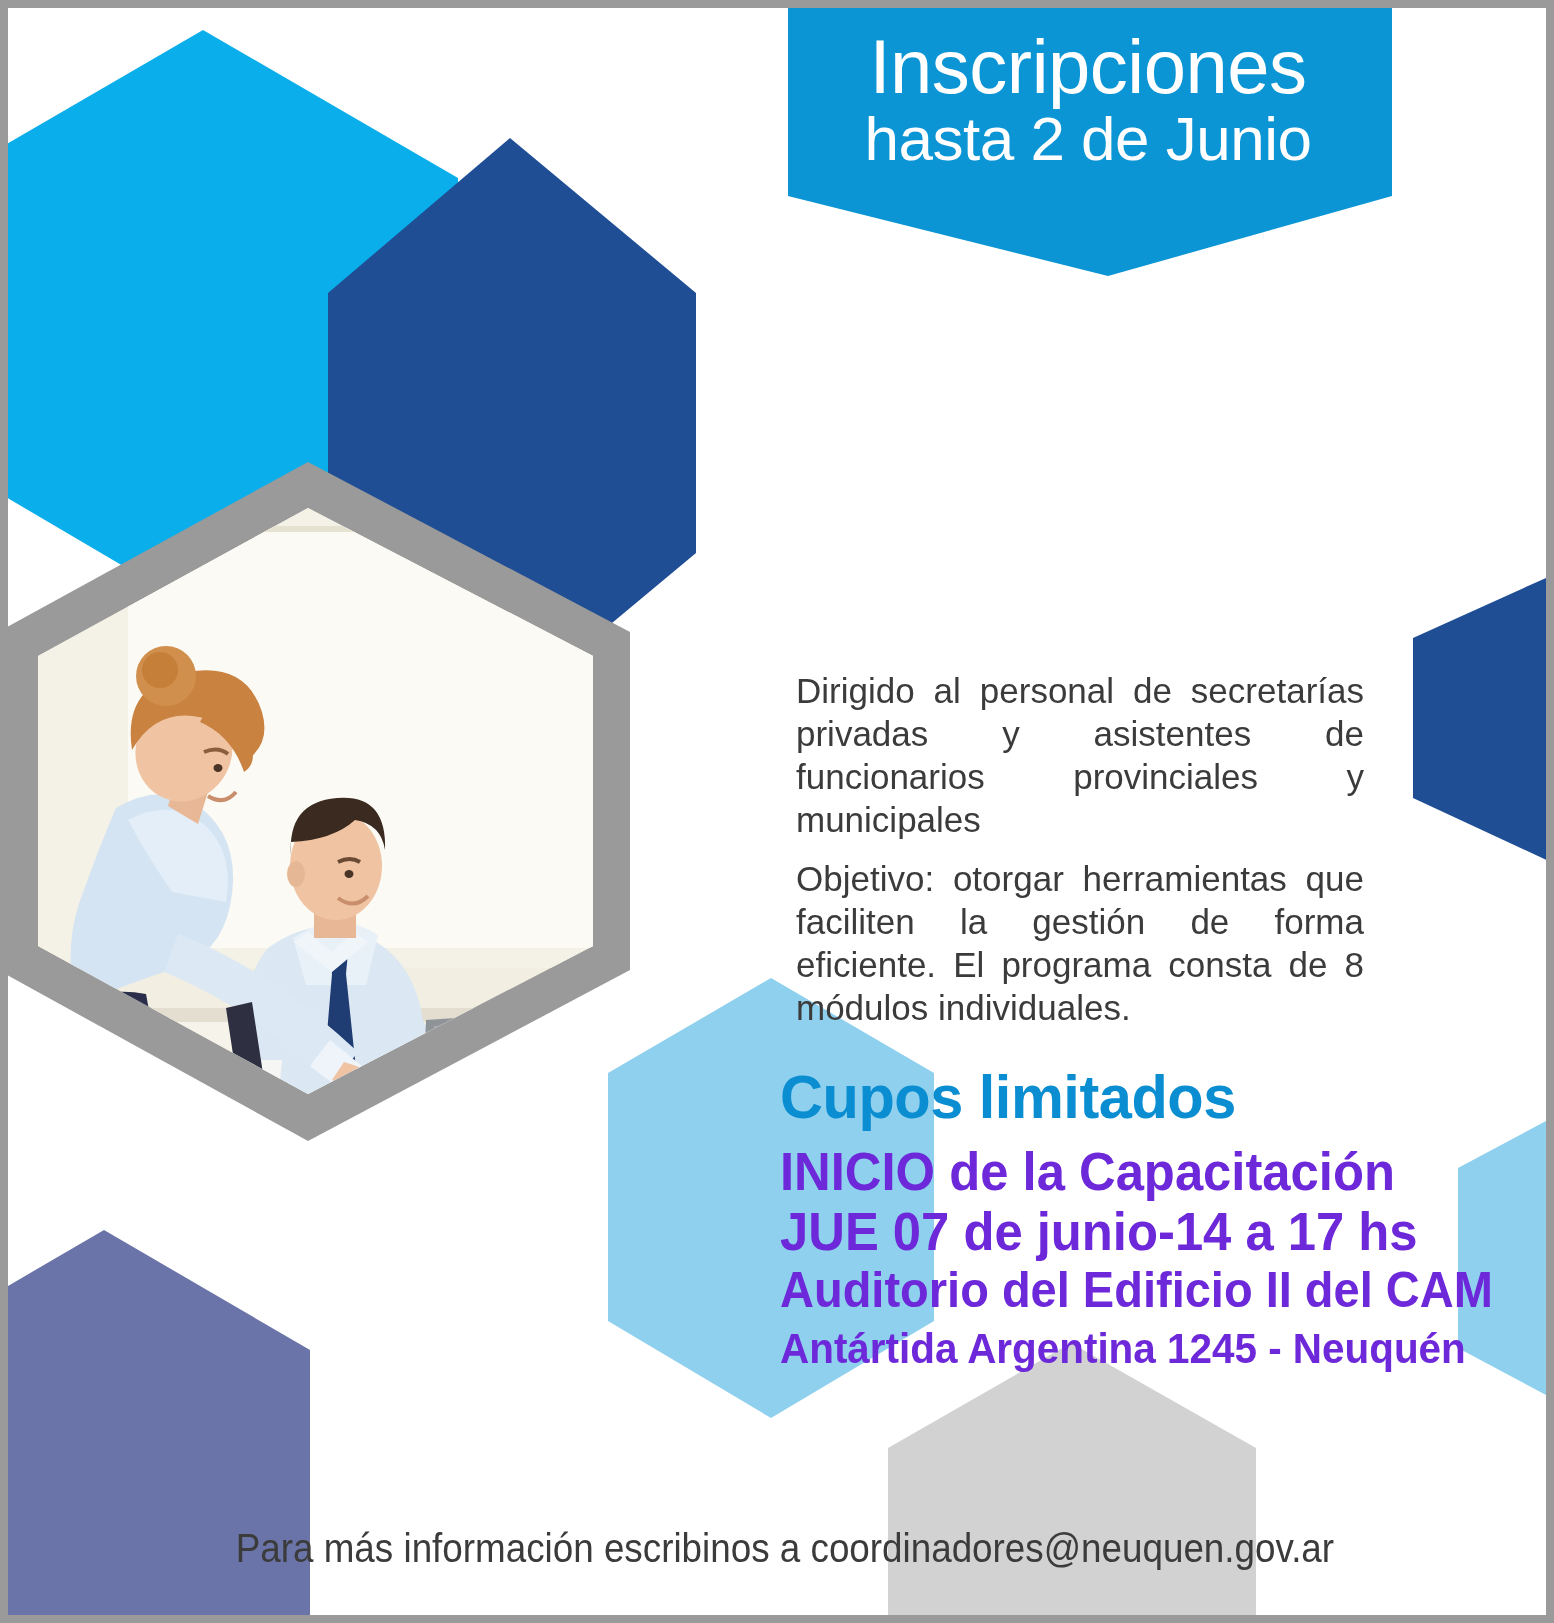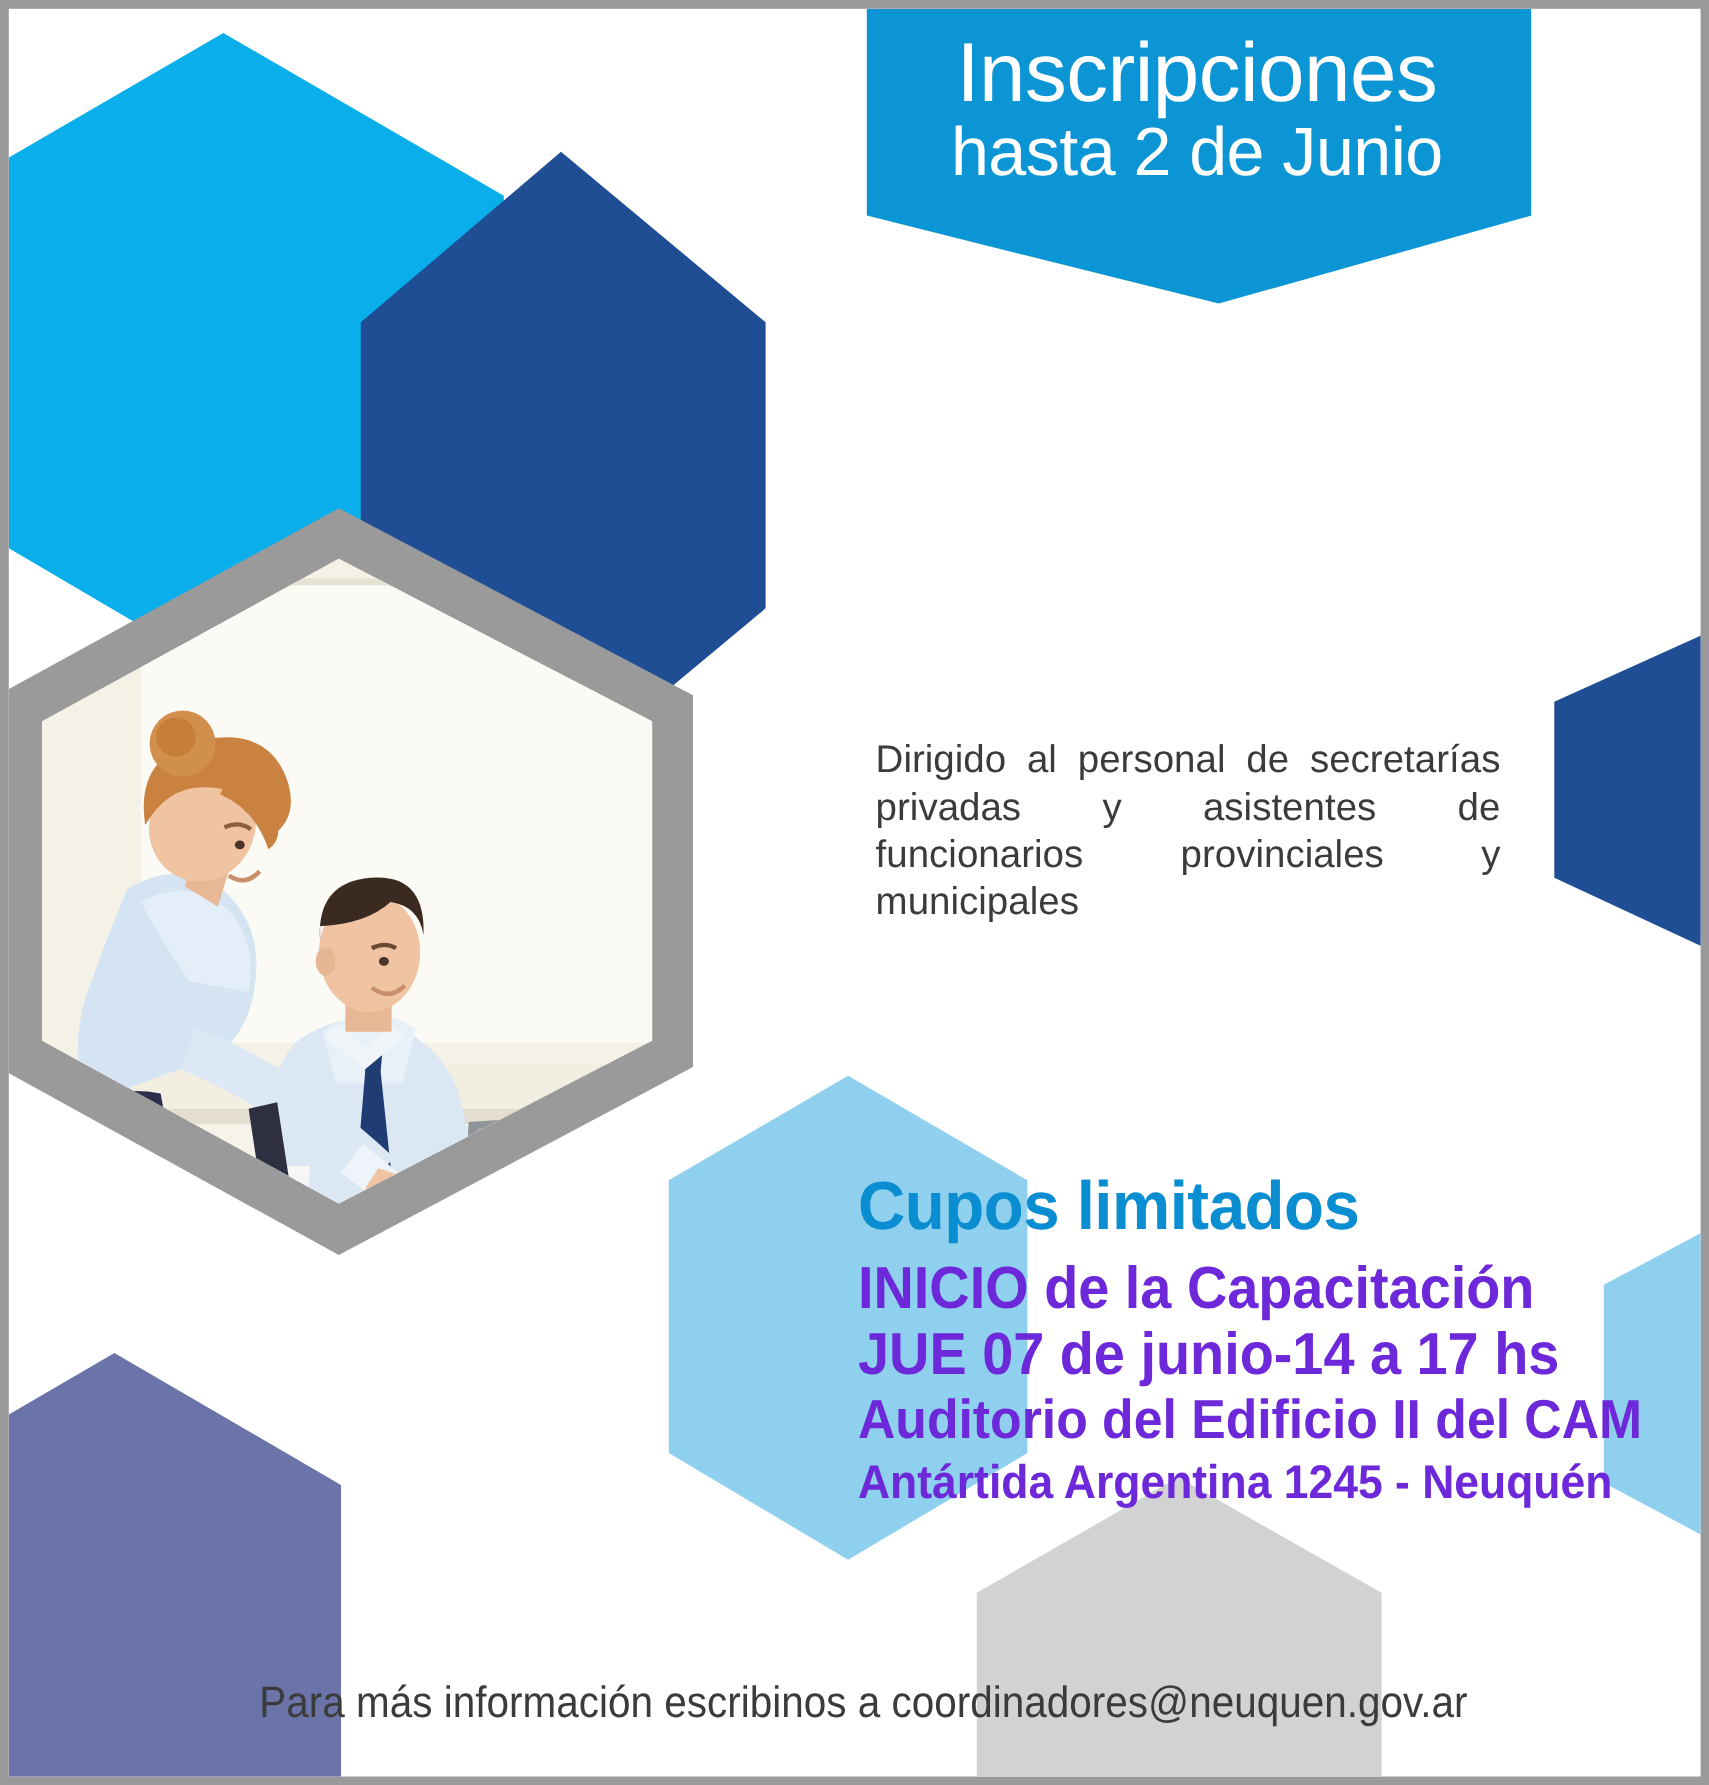--- a/index.html
+++ b/index.html
@@ -255,20 +255,21 @@
   <div id="content">
 
     <div id="banner-text">
       <div id="banner-line1">Inscripciones</div>
       <div id="banner-line2">hasta 2 de Junio</div>
     </div>
 
 
     <div id="body-block">
       <p class="just-last">Dirigido al personal de secretarías privadas y asistentes de funcionarios provinciales y municipales</p>
+      <p class="just-last">Objetivo: otorgar herramientas que faciliten la gestión de forma eficiente. El programa consta de 8 módulos individuales.</p>
     </div>
 
     <div id="cupos">Cupos limitados</div>
 
     <div id="details">
       <div class="detail-line" id="detail-1">INICIO de la Capacitación</div>
       <div class="detail-line" id="detail-2">JUE 07 de junio-14 a 17 hs</div>
       <div class="detail-line" id="detail-3">Auditorio del Edificio II del CAM</div>
       <div class="detail-line" id="detail-4">Antártida Argentina 1245 - Neuquén</div>
     </div>

